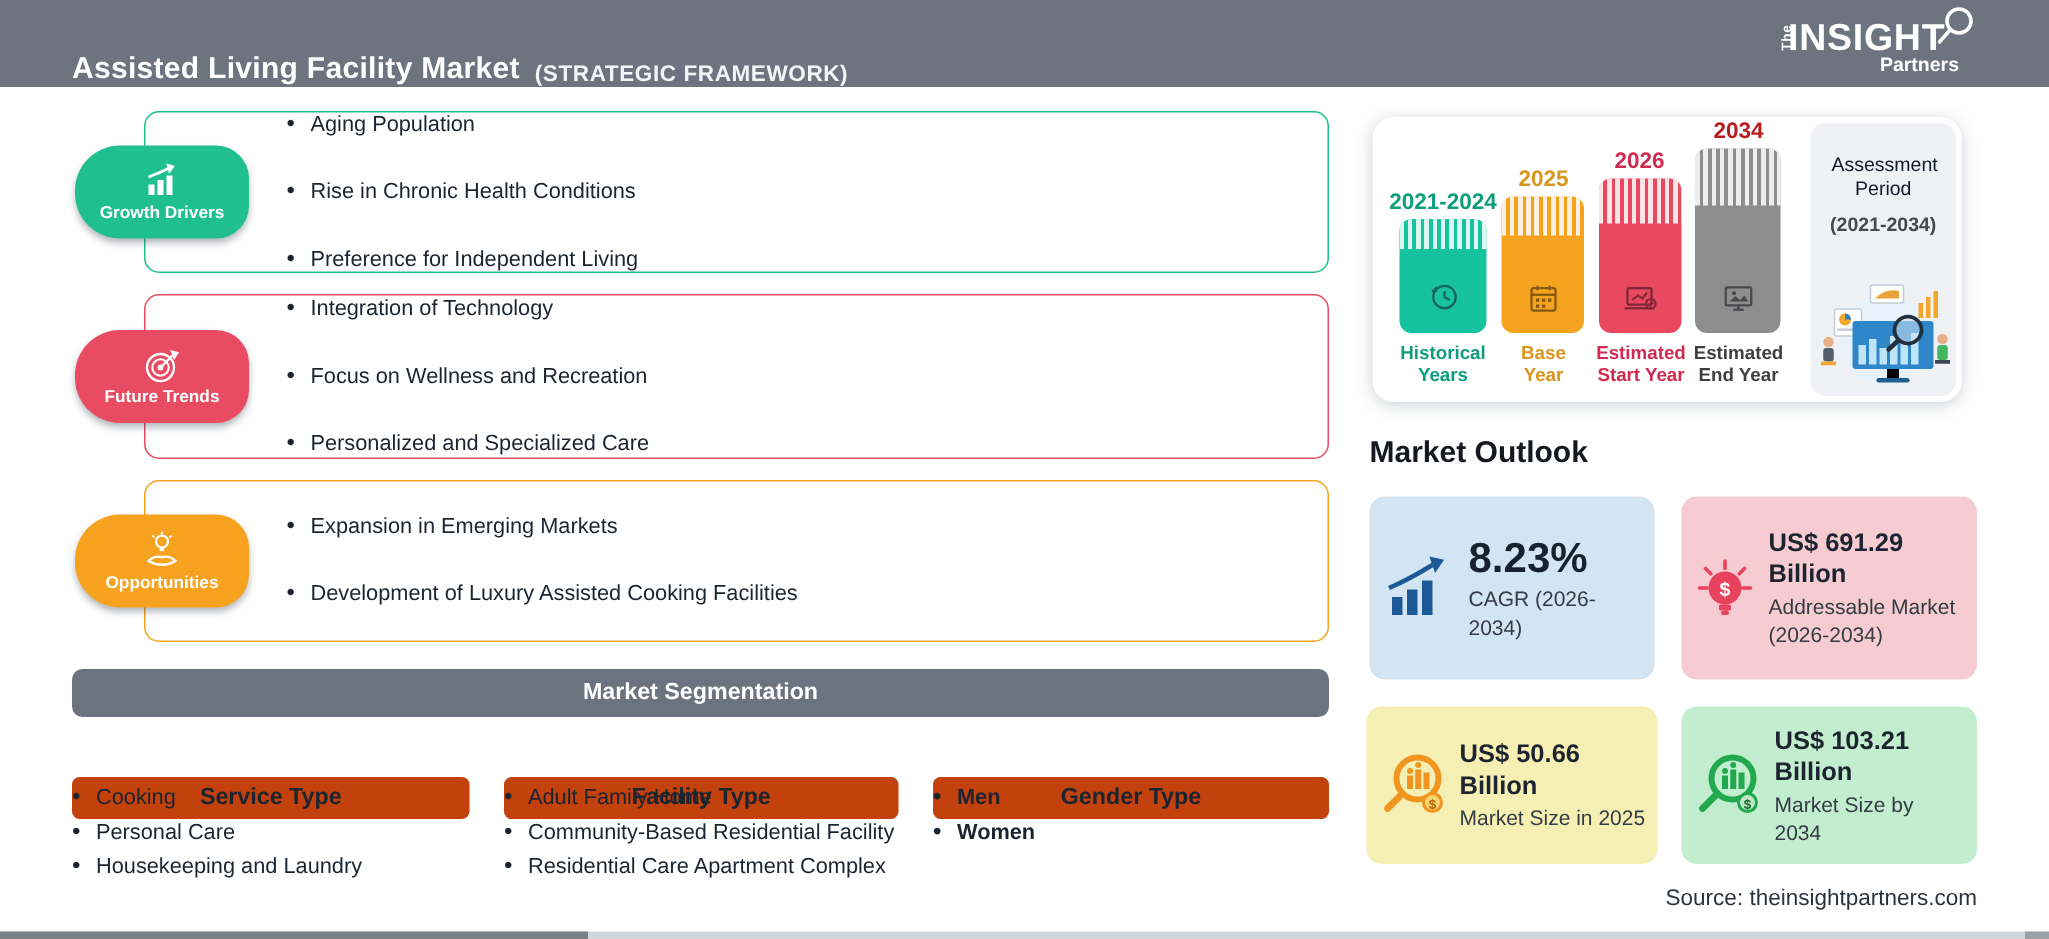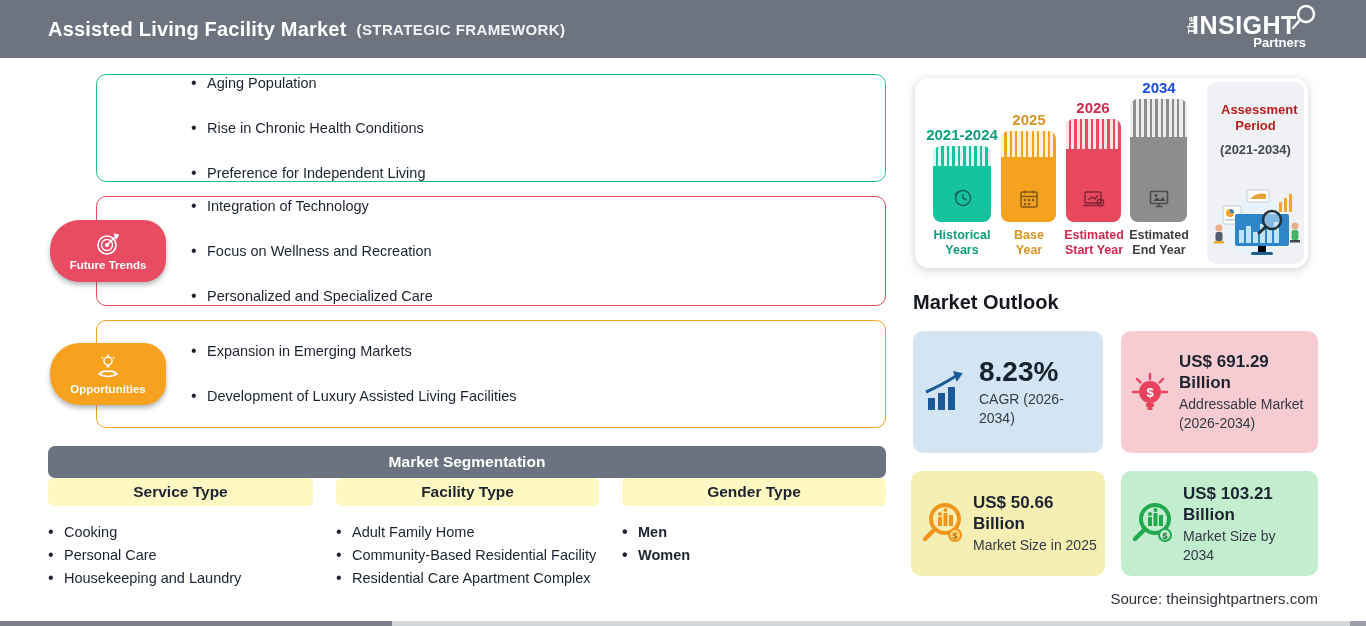--- a/index.html
+++ b/index.html
@@ -1,21 +1,21 @@
 <!DOCTYPE html>
 <html><head>
 <meta charset="utf-8">
 <style>
   * { margin:0; padding:0; box-sizing:border-box; }
   body { font-family:"Liberation Sans","DejaVu Sans",sans-serif; background:#fff; }
   .page { position:relative; width:1366px; height:626px; background:#fff; overflow:hidden; }
 
   
   .header { position:absolute; top:0; left:0; width:1366px; height:58px; background:#6d7480;
-            display:flex; align-items:center; padding:0 40px 0 48px; }
+            display:flex; align-items:flex-end; padding:0 40px 0 48px; }
   .hdr-title { color:#fff; font-size:20px; font-weight:bold; letter-spacing:.2px; }
   .hdr-sub { color:#f2f4f6; font-size:15px; font-weight:bold; margin-left:10px; letter-spacing:.4px; }
   .logo { position:absolute; right:52px; top:7px; width:130px; height:46px; color:#fff; }
   .logo-the { position:absolute; left:-2px; top:13px; font-size:9px; font-weight:bold; transform:rotate(-90deg); letter-spacing:.5px; }
   .logo-insight { position:absolute; left:8px; top:4px; font-size:25px; font-weight:bold; letter-spacing:.5px; }
   .logo-partners { position:absolute; right:8px; top:28px; font-size:13px; font-weight:bold; }
   .logo-glass { position:absolute; right:-4px; top:-3px; }
 
   
   .panel { position:absolute; left:96px; width:790px; border-radius:10px; background:#fff;
@@ -31,21 +31,21 @@
            box-shadow:0 3px 5px rgba(40,50,60,.35); z-index:3; }
   .badge-green { top:97px; background:#1fbf8f; }
   .badge-red { top:220px; background:#e94b62; }
   .badge-orange { top:343px; background:#f6a21e; }
   .badge-label { color:#fff; font-size:11.5px; font-weight:bold; }
 
   
   .seg-bar { position:absolute; left:48px; top:446px; width:838px; height:32px; background:#6b7280;
              border-radius:7px; display:flex; align-items:center; justify-content:center; }
   .seg-bar span { color:#fff; font-size:15.5px; font-weight:bold; }
-  .seg-col-header { position:absolute; top:478px; height:28px; background:#fef9c3; border-radius:5px;
+  .seg-col-header { position:absolute; top:518px; height:28px; background:#c2410c; border-radius:5px;
                     display:flex; align-items:center; justify-content:center; }
   .seg-col-header span { font-size:15.5px; font-weight:bold; color:#1c2430; }
   .col1 { left:48px; width:265px; }
   .col2 { left:336px; width:263px; }
   .col3 { left:622px; width:264px; }
   .seg-list { position:absolute; top:524px; display:flex; flex-direction:column; gap:6px; }
   .seg-list .bullet { font-size:14.5px; }
   .list1 { left:48px; } .list2 { left:336px; } .list3 { left:622px;font-weight:bold; }
 
   
@@ -63,27 +63,27 @@
   .g2 .bar { left:86px; top:53px; width:55px; height:91px; background:#f5a31f; }
   .g2 .stripes { height:26px; }
   .g2 .bar-label { left:68px; top:33px; color:#d9951f; }
   .g2 .caption { left:94px; width:40px; color:#d9951f; }
   .g3 .bar { left:151px; top:41px; width:55px; height:103px; background:#e8495f; }
   .g3 .stripes { height:30px; }
   .g3 .bar-label { left:132px; top:21px; color:#d12a50; }
   .g3 .caption { left:138px; width:82px; color:#d12a50; }
   .g4 .bar { left:215px; top:21px; width:57px; height:123px; background:#8d8d8d; }
   .g4 .stripes { height:38px; }
-  .g4 .bar-label { left:198px; top:1px; color:#1d4ed8; }
+  .g4 .bar-label { left:198px; top:1px; color:#b91c1c; }
   .g4 .caption { left:203px; width:82px; color:#3f3f3f; }
   .bar-icon { position:absolute; bottom:12px; left:50%; transform:translateX(-50%); opacity:.65; }
 
   .assess { position:absolute; left:292px; top:4px; width:97px; height:182px; background:#f0f1f4;
             border-radius:10px; text-align:center; padding-top:20px; }
-  .assess-title { font-size:13px; font-weight:bold; color:#b91c1c; line-height:16px; padding:0 14px; }
+  .assess-title { font-size:13px; font-weight:normal; color:#0f172a; line-height:16px; padding:0 14px; }
   .assess-range { font-size:13px; font-weight:bold; color:#44484f; margin-top:8px; }
   .assess-illu { position:absolute; bottom:6px; left:2px; }
 
   
   .mo-title { position:absolute; left:913px; top:291px; font-size:20px; font-weight:bold; color:#15191f; }
   .card { position:absolute; border-radius:10px; display:flex; align-items:center; }
   .card-blue { left:913px; top:331px; width:190px; height:122px; background:#d3e5f3; }
   .card-pink { left:1121px; top:331px; width:197px; height:122px; background:#f6cbd1; }
   .card-yellow { left:911px; top:471px; width:194px; height:105px; background:#f5efb4; }
   .card-green { left:1121px; top:471px; width:197px; height:105px; background:#c2eecf; }
@@ -121,40 +121,50 @@
         <line x1="12" y1="16" x2="5" y2="24" stroke="#fff" stroke-width="2.4" stroke-linecap="round"></line>
       </svg>
     </div>
   </div>
 
   <div class="panel panel-green">
     <div class="bullet">Aging Population</div>
     <div class="bullet">Rise in Chronic Health Conditions</div>
     <div class="bullet">Preference for Independent Living</div>
   </div>
+  <div class="badge badge-green">
+    <svg width="26" height="24" viewBox="0 0 26 24">
+      <rect x="4" y="14" width="4" height="7" fill="#fff"></rect>
+      <rect x="10" y="11" width="4" height="10" fill="#fff"></rect>
+      <rect x="16" y="8" width="4" height="13" fill="#fff"></rect>
+      <path d="M4 9 Q12 6 18 3" fill="none" stroke="#fff" stroke-width="1.8"></path>
+      <path d="M15 1 L21 1 L19 7 Z" fill="#fff" transform="rotate(18 19 3)"></path>
+    </svg>
+    <span class="badge-label">Growth Drivers</span>
+  </div>
 
   <div class="panel panel-red">
     <div class="bullet">Integration of Technology</div>
     <div class="bullet">Focus on Wellness and Recreation</div>
     <div class="bullet">Personalized and Specialized Care</div>
   </div>
   <div class="badge badge-red">
     <svg width="26" height="24" viewBox="0 0 26 24">
       <circle cx="12" cy="13" r="9" fill="none" stroke="#fff" stroke-width="1.6"></circle>
       <circle cx="12" cy="13" r="5.5" fill="none" stroke="#fff" stroke-width="1.4"></circle>
       <circle cx="12" cy="13" r="2" fill="#fff"></circle>
       <line x1="12" y1="13" x2="20" y2="5" stroke="#fff" stroke-width="1.6"></line>
       <path d="M18 2 L24 2 L22 8 Z" fill="#fff" transform="rotate(14 21 4)"></path>
     </svg>
     <span class="badge-label">Future Trends</span>
   </div>
 
   <div class="panel panel-orange">
     <div class="bullet">Expansion in Emerging Markets</div>
-    <div class="bullet">Development of Luxury Assisted Living Facilities</div>
+    <div class="bullet">Development of Luxury Assisted Cooking Facilities</div>
   </div>
   <div class="badge badge-orange">
     <svg width="26" height="26" viewBox="0 0 26 26">
       <circle cx="13" cy="7" r="4" fill="none" stroke="#fff" stroke-width="1.5"></circle>
       <rect x="11.5" y="11" width="3" height="2.4" fill="#fff"></rect>
       <line x1="13" y1="0.5" x2="13" y2="2.2" stroke="#fff" stroke-width="1.4"></line>
       <line x1="6.5" y1="3" x2="8" y2="4.2" stroke="#fff" stroke-width="1.4"></line>
       <line x1="19.5" y1="3" x2="18" y2="4.2" stroke="#fff" stroke-width="1.4"></line>
       <path d="M4 20 Q8 16 13 17.5 Q18 16 22 20" fill="none" stroke="#fff" stroke-width="1.6" stroke-linecap="round"></path>
       <path d="M4 20 Q13 25 22 20" fill="none" stroke="#fff" stroke-width="1.6" stroke-linecap="round"></path>

